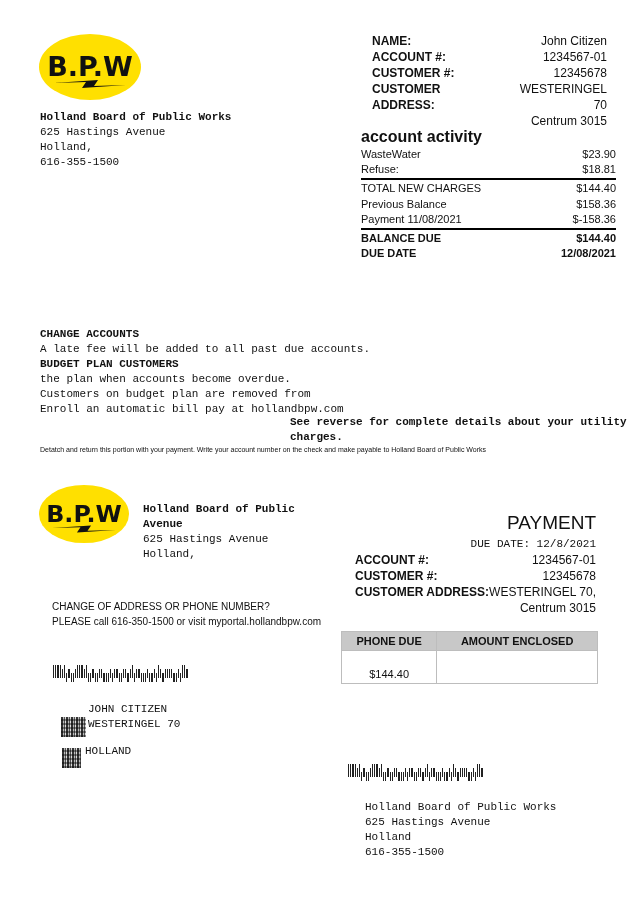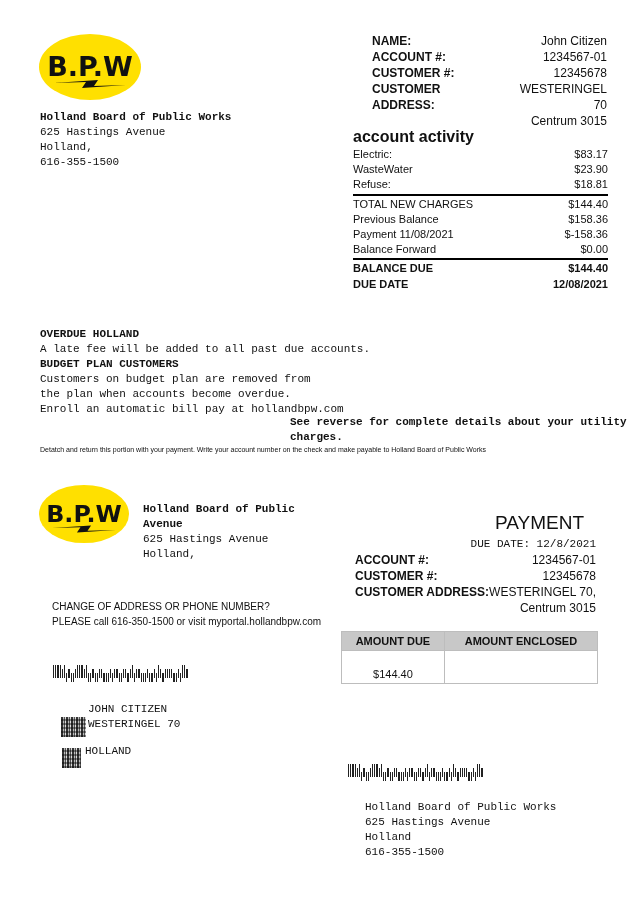--- a/index.html
+++ b/index.html
@@ -58,88 +58,80 @@
   <div class="kv">
       <span class="k">CUSTOMER ADDRESS:</span>
       <span class="v">WESTERINGEL 70</span>
     </div>
   <div class="kv">
       <span></span>
       <span class="v">Centrum 3015</span>
     </div>
 </div>
 
-<div class="abs" style="left:353px;top:127px;width:255px;">
+<div class="abs" style="left:361px;top:127px;width:255px;">
   <div class="bold" style="font-size:16px;line-height:20px;">account activity</div>
-  <div class="act-row">
-      <span>Electric:</span>
-      <span>$83.17</span>
-    </div>
   <div class="act-row">
       <span>WasteWater</span>
       <span>$23.90</span>
     </div>
   <div class="act-row">
       <span>Refuse:</span>
       <span>$18.81</span>
     </div>
   <div class="act-sep"></div>
   <div class="act-row">
       <span>TOTAL NEW CHARGES</span>
       <span>$144.40</span>
     </div>
   <div class="act-row">
       <span>Previous Balance</span>
       <span>$158.36</span>
     </div>
   <div class="act-row">
       <span>Payment 11/08/2021</span>
       <span>$-158.36</span>
-    </div>
-  <div class="act-row">
-      <span>Balance Forward</span>
-      <span>$0.00</span>
     </div>
   <div class="act-sep"></div>
   <div class="act-row bold">
       <span>BALANCE DUE</span>
       <span>$144.40</span>
     </div>
   <div class="act-row bold">
       <span>DUE DATE</span>
       <span>12/08/2021</span>
     </div>
 </div>
 
 <div class="abs t11" style="left:40px;top:327px;">
-  <div class="bold">OVERDUE HOLLAND</div>
+  <div class="bold">CHANGE ACCOUNTS</div>
   <div>A late fee will be added to all past due accounts.</div>
   <div class="bold">BUDGET PLAN CUSTOMERS</div>
+  <div>the plan when accounts become overdue.</div>
   <div>Customers on budget plan are removed from</div>
-  <div>the plan when accounts become overdue.</div>
   <div>Enroll an automatic bill pay at hollandbpw.com</div>
 </div>
 <div class="abs bold t11" style="left:290px;top:415px;">See reverse for complete details about your utility charges.</div>
 
 <div class="abs" style="left:40px;top:445px;font-size:7px;line-height:10px;">Detatch and return this portion with your payment. Write your account number on the check and make payable to Holland Board of Public Works</div>
 
 <svg class="logo" style="left:38px;top:484px;" width="92" height="60" viewBox="0 0 104 68">
   <ellipse cx="52" cy="34" rx="51" ry="33" fill="#FFE000"></ellipse>
   <text x="52" y="43" text-anchor="middle" font-family="DejaVu Sans, sans-serif" font-size="27" font-weight="bold" fill="#111">B.P.W</text>
   <path d="M16 50 L48 49 L44 55 L88 52 L56 53 L60 47 L16 50 Z" fill="#111"></path>
 </svg>
 
 <div class="abs t11" style="left:143px;top:502px;">
   <div class="bold">Holland Board of Public</div>
   <div class="bold">Avenue</div>
   <div>625 Hastings Avenue</div>
   <div>Holland,</div>
 </div>
 
-<div class="abs" style="right:59px;top:512px;font-size:19px;line-height:22px;margin-left:32px;">PAYMENT</div>
+<div class="abs" style="right:47px;top:512px;font-size:19px;line-height:22px;margin-left:32px;">PAYMENT</div>
 <div class="abs t11" style="right:47px;top:537px;">DUE DATE: 12/8/2021</div>
 
 <div class="abs" style="left:336px;top:552px;width:260px;">
   <div class="kv">
       <span class="k">ACCOUNT #:</span>
       <span class="v">1234567-01</span>
     </div>
   <div class="kv">
       <span class="k">CUSTOMER #:</span>
       <span class="v">12345678</span>
@@ -156,21 +148,21 @@
 
 <div class="abs" style="left:52px;top:599px;font-size:10px;line-height:15px;">
   <div>CHANGE OF ADDRESS OR PHONE NUMBER?</div>
   <div>PLEASE call 616-350-1500 or visit myportal.hollandbpw.com</div>
 </div>
 
 <div class="abs" style="left:341px;top:631px;">
   <table class="amt">
     <tbody>
         <tr>
-      <th>AMOUNT DUE</th>
+      <th>PHONE DUE</th>
       <th>AMOUNT ENCLOSED</th>
     </tr>
     <tr>
       <td>$144.40</td>
       <td></td>
     </tr>
   </tbody>
     </table>
 </div>
 

